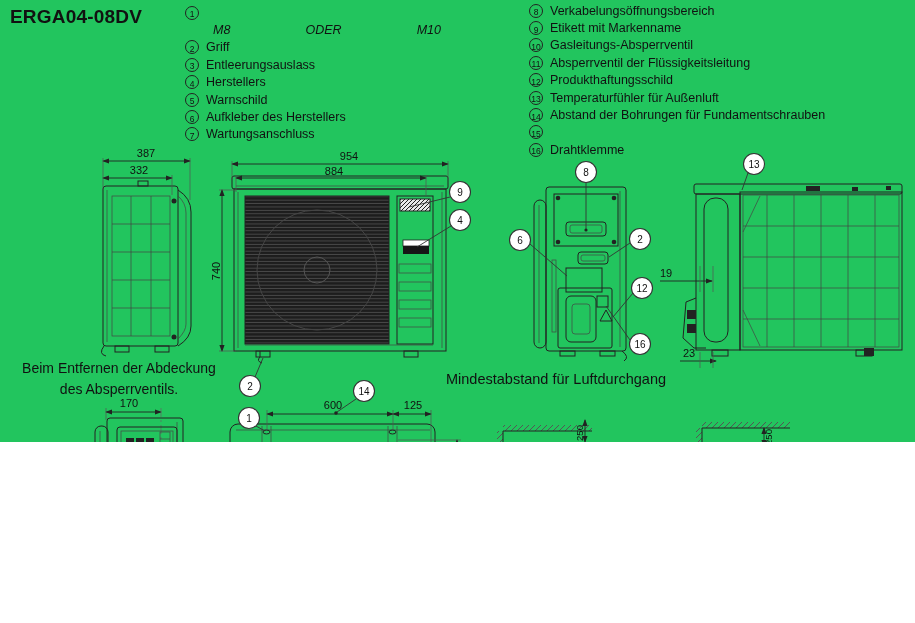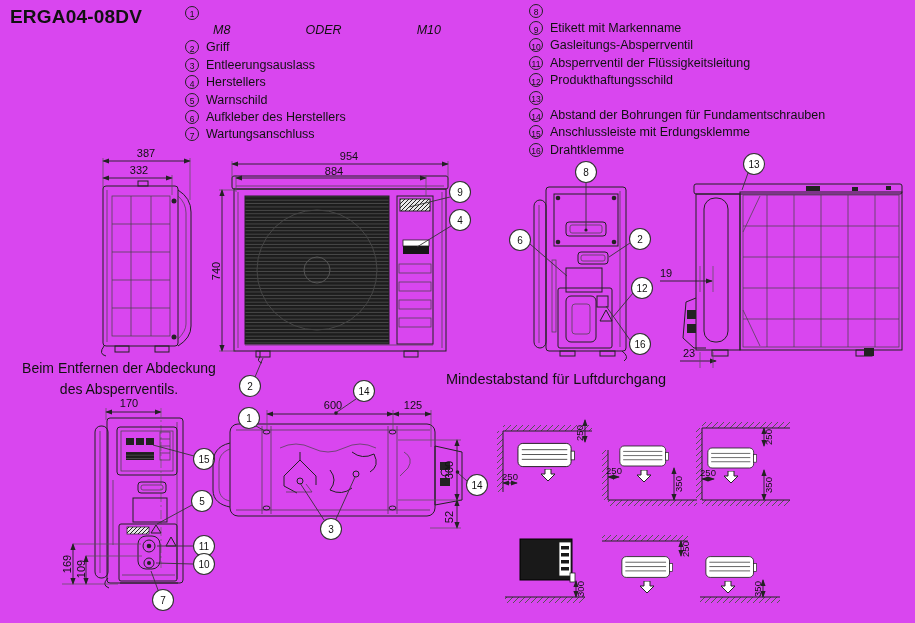--- a/index.html
+++ b/index.html
@@ -1,16 +1,16 @@
 <!DOCTYPE html>
 <html><head>
 <meta charset="utf-8">
 <style>
   html,body { margin:0; padding:0; background:#fff; }
-  .canvas { position:relative; width:915px; height:623px; background:#d946ef;
+  .canvas { position:relative; width:915px; height:442px; background:#22c55e;
             font-family:"Liberation Sans", sans-serif; color:#111; overflow:hidden; }
   .title { position:absolute; left:10px; top:6px; font-size:19px; font-weight:bold; letter-spacing:.2px; }
   .legend { position:absolute; font-size:12.5px; }
   .legend-left  { left:185px; top:4px; }
   .legend-right { left:529px; top:2px; }
   .lrow { display:flex; align-items:center; height:17.4px; white-space:nowrap; }
   .cnum { width:14px; height:14px; border:1px solid #222; border-radius:50%;
           font-size:8.5px; line-height:14px; text-align:center; margin-right:7px; flex:none;
           box-sizing:border-box; padding-top:.5px; }
   .anchor-row { margin-left:28px; width:228px; display:flex; justify-content:space-between;
@@ -69,47 +69,48 @@
     </div>
     <div class="lrow">
       <span class="cnum">7</span>
       <span>Wartungsanschluss</span>
     </div>
   </div>
 
   <div class="legend legend-right">
     <div class="lrow">
       <span class="cnum">8</span>
+      <span>Verkabelungsöffnungsbereich</span>
     </div>
     <div class="lrow">
       <span class="cnum">9</span>
       <span>Etikett mit Markenname</span>
     </div>
     <div class="lrow">
       <span class="cnum">10</span>
       <span>Gasleitungs-Absperrventil</span>
     </div>
     <div class="lrow">
       <span class="cnum">11</span>
       <span>Absperrventil der Flüssigkeitsleitung</span>
     </div>
     <div class="lrow">
       <span class="cnum">12</span>
       <span>Produkthaftungsschild</span>
     </div>
     <div class="lrow">
       <span class="cnum">13</span>
+      <span>Temperaturfühler für Außenluft</span>
     </div>
     <div class="lrow">
       <span class="cnum">14</span>
       <span>Abstand der Bohrungen für Fundamentschrauben</span>
     </div>
     <div class="lrow">
       <span class="cnum">15</span>
-      <span>Anschlussleiste mit Erdungsklemme</span>
     </div>
     <div class="lrow">
       <span class="cnum">16</span>
       <span>Drahtklemme</span>
     </div>
   </div>
 
   <div class="note" id="note-min">Mindestabstand für Luftdurchgang</div>
   <div class="note" id="note-valve">
     <div>Beim Entfernen der Abdeckung</div>

